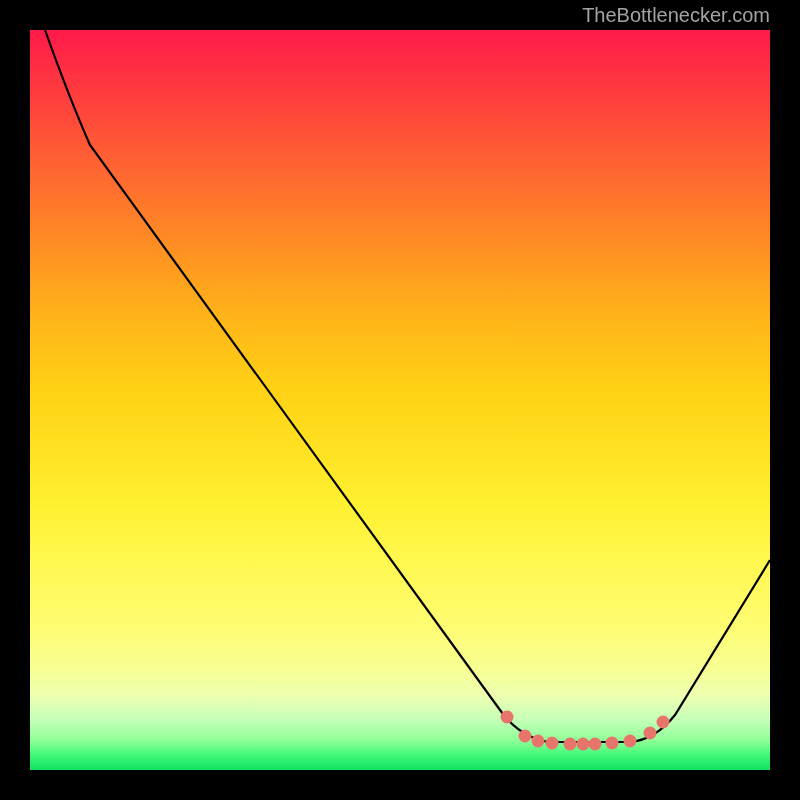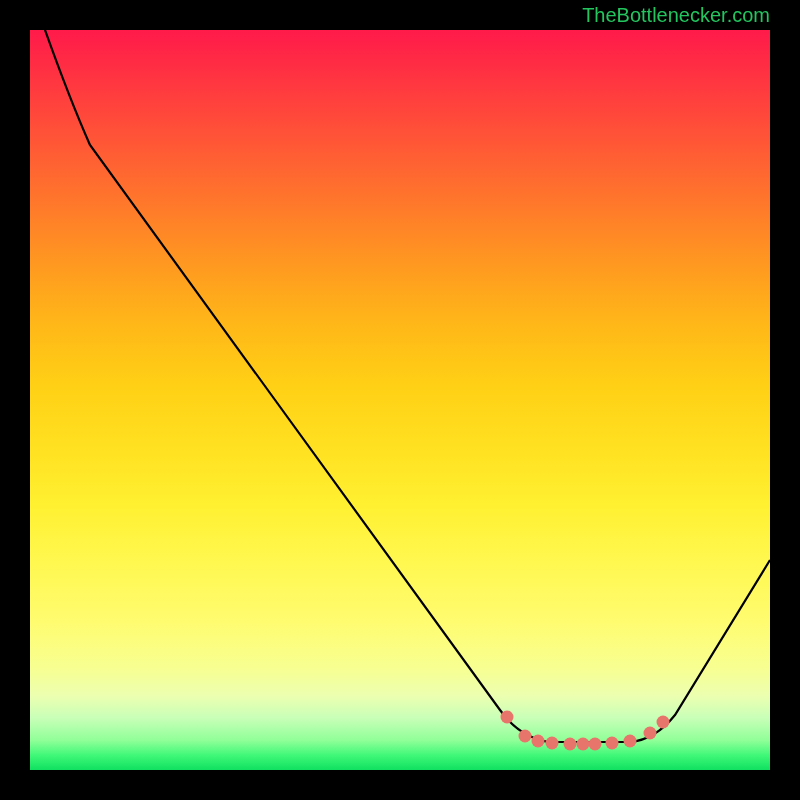--- a/index.html
+++ b/index.html
@@ -7,21 +7,21 @@
     width: 800px;
     height: 800px;
     background: #000;
     position: relative;
     font-family: Arial, sans-serif;
   }
   .attribution {
     position: absolute;
     top: 4px;
     right: 30px;
-    color: #22c55e;
+    color: #a3a3a3;
     font-size: 20px;
     font-weight: normal;
     z-index: 10;
   }
   .plot-area {
     position: absolute;
     left: 30px;
     top: 30px;
     width: 740px;
     height: 740px;

